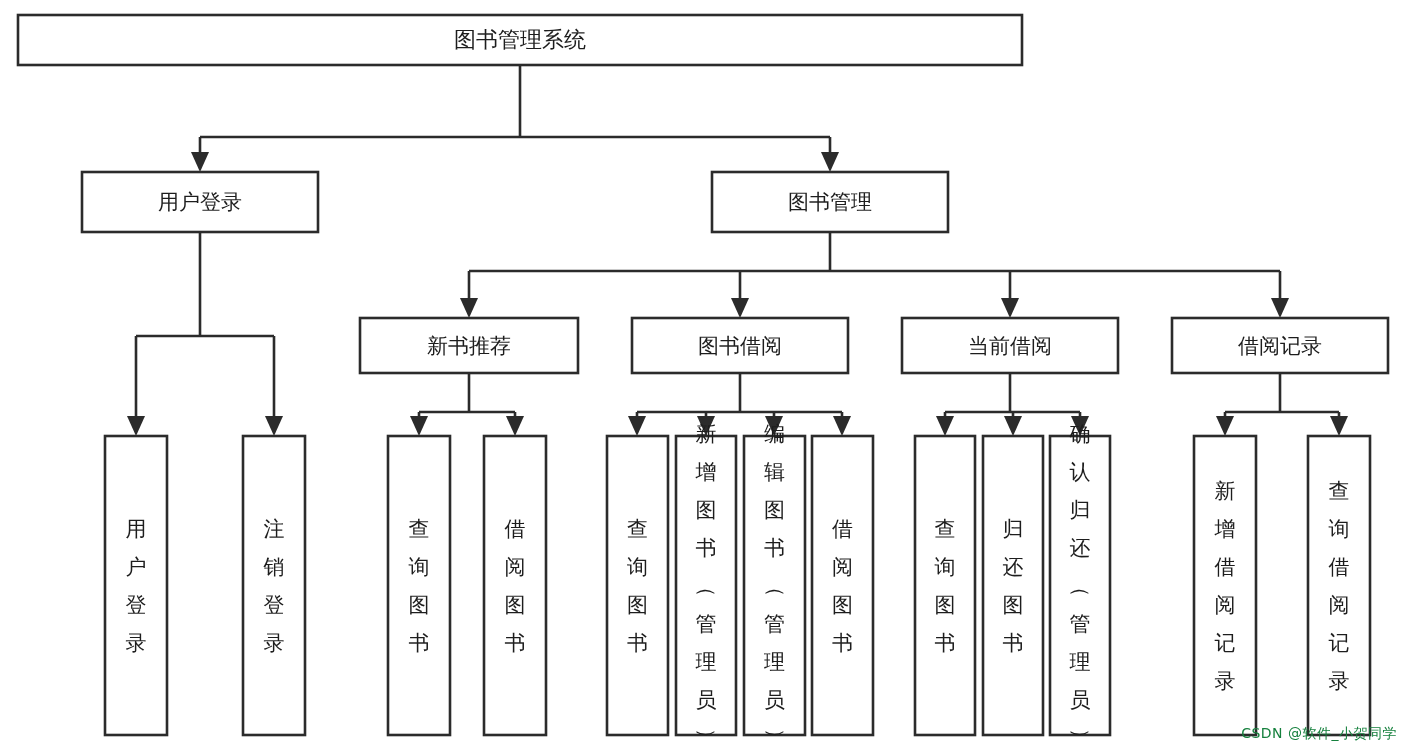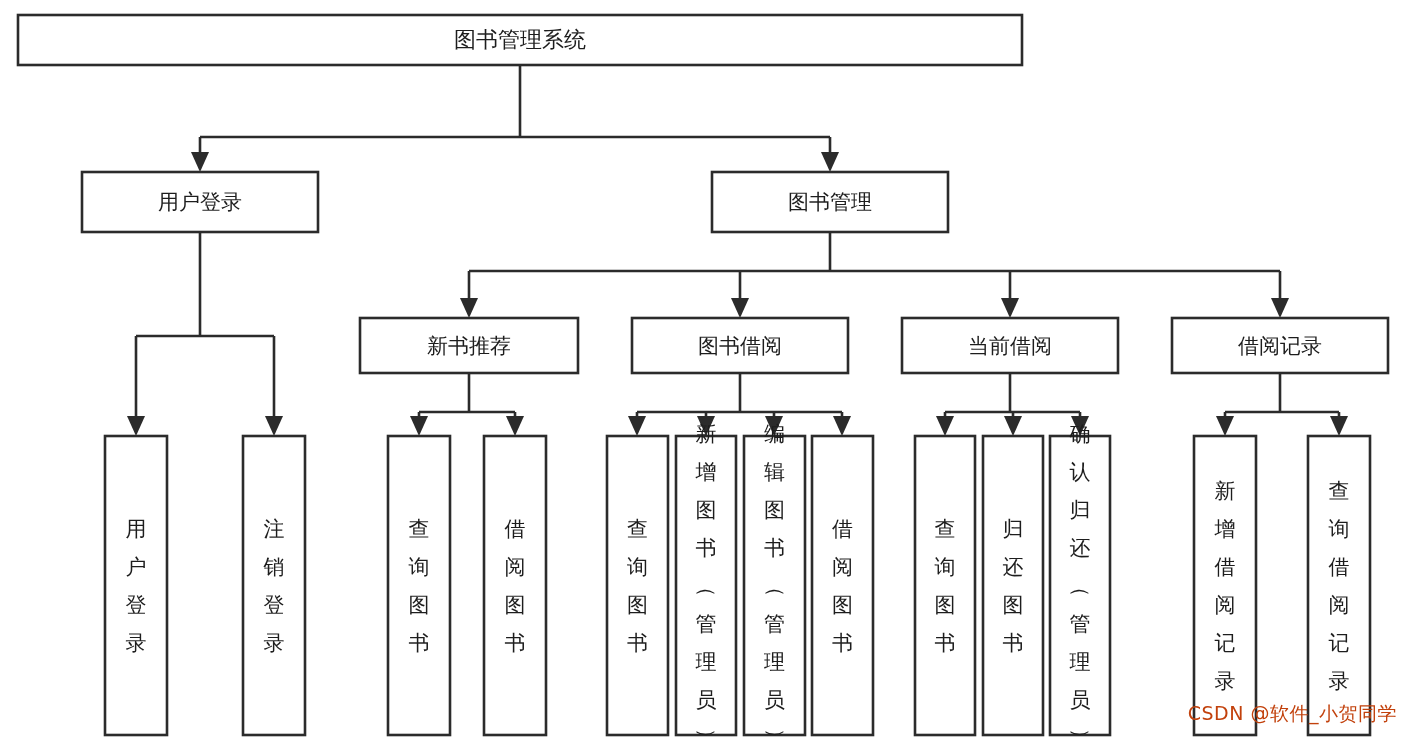--- a/index.html
+++ b/index.html
@@ -55,23 +55,23 @@
     fill: none;
     stroke-linecap: butt;
   }
   .arrow-head {
     fill: #2b2b2b;
     stroke: none;
   }
   .watermark {
     position: absolute;
     right: 8px;
-    bottom: 20px;
-    color: #c2410c;
-    font-size: 19px;
+    bottom: 4px;
+    color: #15803d;
+    font-size: 14px;
     font-family: "DejaVu Sans", "Liberation Sans", sans-serif;
     letter-spacing: 0.5px;
     white-space: nowrap;
     user-select: none;
   }
 </style>
 </head>
 <body>
 
 <div id="diagram-root">

